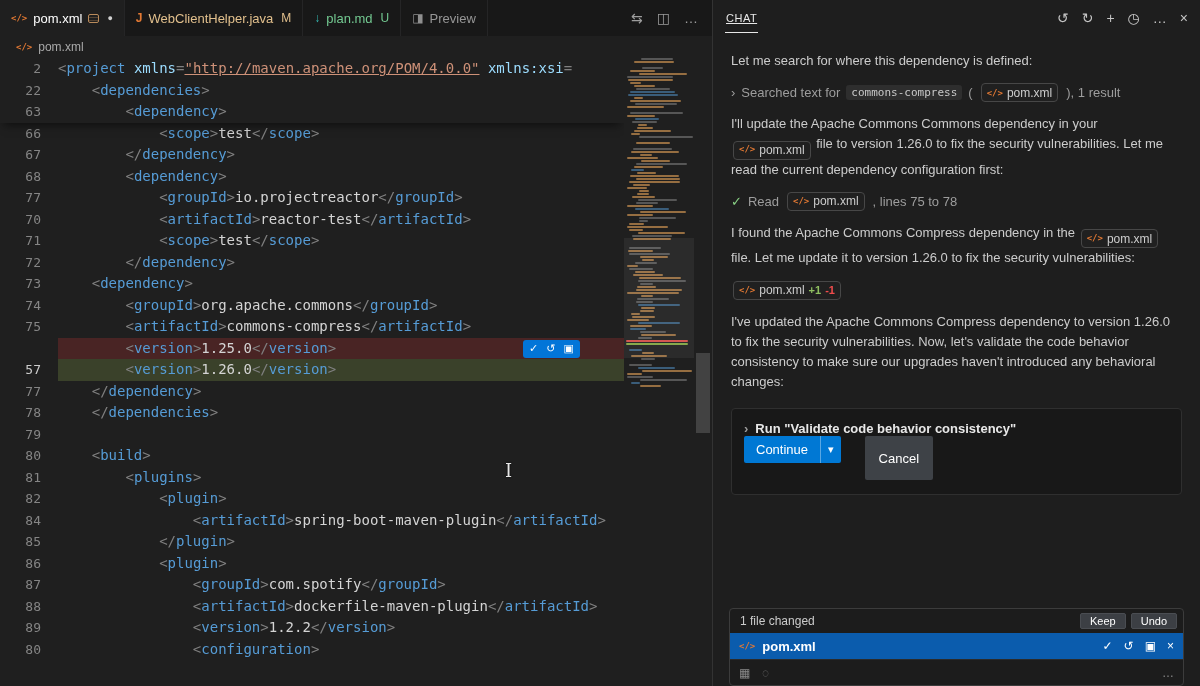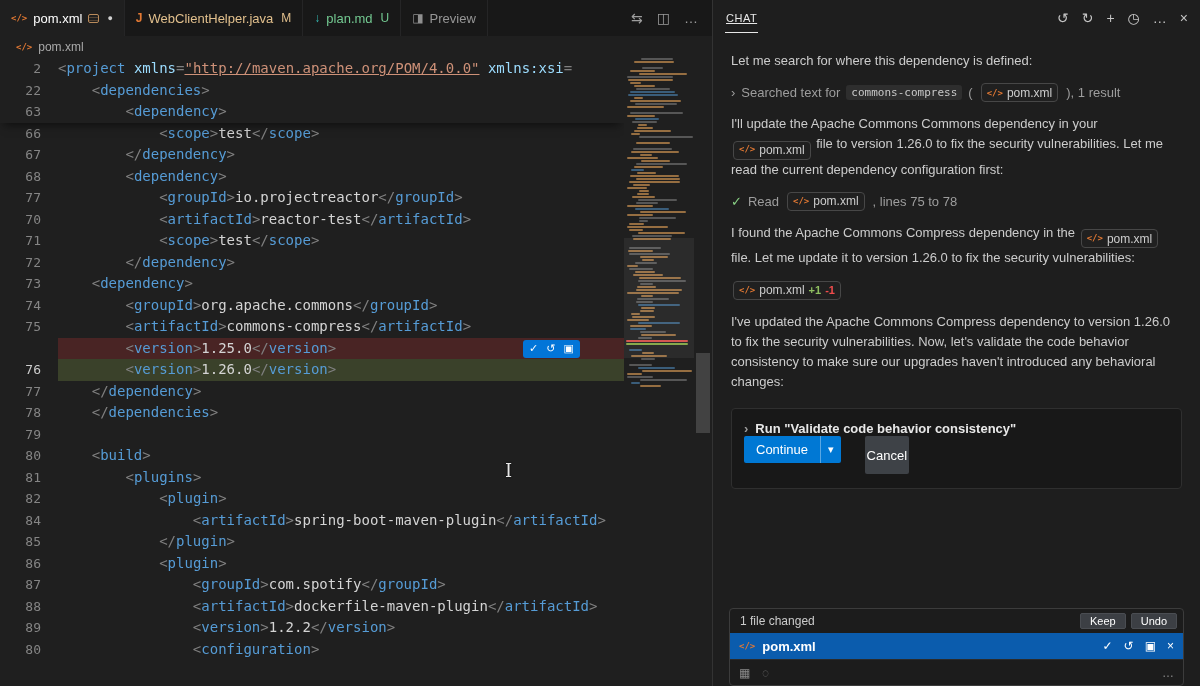--- a/index.html
+++ b/index.html
@@ -78,22 +78,22 @@
   .chip-add{color:#8fbf60;font-size:11px;font-weight:bold;}
   .chip-del{color:#f14c4c;font-size:11px;font-weight:bold;}
   .confirm-card{border:1px solid #2f2f2f;border-radius:4px;background:#181818;padding:12px 12px 14px;margin:16px 0 0;}
   .card-title{display:flex;align-items:center;gap:7px;color:#e8e8e8;font-size:13px;font-weight:bold;}
   .card-actions{display:flex;gap:24px;}
   .btn-primary{display:inline-flex;align-items:center;background:#0078d4;color:#ffffff;border-radius:2px;
                height:27px;font-size:13px;cursor:pointer;overflow:hidden;}
   .btn-primary .btn-main{padding:0 12px;}
   .split-sep{width:1px;height:27px;background:rgba(255,255,255,0.35);}
   .btn-primary .btn-arrow{padding:0 7px;font-size:11px;}
-  .btn-secondary{background:#3e4247;color:#ffffff;border:none;border-radius:2px;height:38px;
-                 padding:0 2px;font-size:13px;cursor:pointer;font-family:"Liberation Sans",sans-serif;}
+  .btn-secondary{background:#3e4247;color:#ffffff;border:none;border-radius:2px;height:44px;
+                 padding:0 14px;font-size:13px;cursor:pointer;font-family:"Liberation Sans",sans-serif;}
 
   .chat-footer{flex:none;padding:8px 16px 0;}
   .footer-box{border:1px solid #3c3c3c;border-radius:4px;background:#1c1c1c;overflow:hidden;}
   .fc-bar{display:flex;align-items:center;padding:4px 6px 4px 10px;font-size:12px;color:#cccccc;}
   .fc-actions{margin-left:auto;display:flex;gap:5px;}
   .mini-btn{background:#3c3f44;border:1px solid #4a4d52;color:#ffffff;font-size:11px;border-radius:2px;
             padding:1px 9px;cursor:pointer;font-family:"Liberation Sans",sans-serif;}
   .fc-file-row{display:flex;align-items:center;gap:7px;background:#0b5cad;height:26px;padding:0 9px;
                color:#ffffff;font-size:13px;font-weight:bold;cursor:pointer;}
   .row-icons{margin-left:auto;display:flex;gap:11px;font-size:12px;font-weight:normal;}
@@ -153,21 +153,21 @@
           <div class="line"><span class="ln">67</span><span class="code"><span class="tk-x">        </span><span class="tk-p">&lt;/</span><span class="tk-t">dependency</span><span class="tk-p">&gt;</span></span></div>
           <div class="line"><span class="ln">68</span><span class="code"><span class="tk-x">        </span><span class="tk-p">&lt;</span><span class="tk-t">dependency</span><span class="tk-p">&gt;</span></span></div>
           <div class="line"><span class="ln">77</span><span class="code"><span class="tk-x">            </span><span class="tk-p">&lt;</span><span class="tk-t">groupId</span><span class="tk-p">&gt;</span><span class="tk-x">io.projectreactor</span><span class="tk-p">&lt;/</span><span class="tk-t">groupId</span><span class="tk-p">&gt;</span></span></div>
           <div class="line"><span class="ln">70</span><span class="code"><span class="tk-x">            </span><span class="tk-p">&lt;</span><span class="tk-t">artifactId</span><span class="tk-p">&gt;</span><span class="tk-x">reactor-test</span><span class="tk-p">&lt;/</span><span class="tk-t">artifactId</span><span class="tk-p">&gt;</span></span></div>
           <div class="line"><span class="ln">71</span><span class="code"><span class="tk-x">            </span><span class="tk-p">&lt;</span><span class="tk-t">scope</span><span class="tk-p">&gt;</span><span class="tk-x">test</span><span class="tk-p">&lt;/</span><span class="tk-t">scope</span><span class="tk-p">&gt;</span></span></div>
           <div class="line"><span class="ln">72</span><span class="code"><span class="tk-x">        </span><span class="tk-p">&lt;/</span><span class="tk-t">dependency</span><span class="tk-p">&gt;</span></span></div>
           <div class="line"><span class="ln">73</span><span class="code"><span class="tk-x">    </span><span class="tk-p">&lt;</span><span class="tk-t">dependency</span><span class="tk-p">&gt;</span></span></div>
           <div class="line"><span class="ln">74</span><span class="code"><span class="tk-x">        </span><span class="tk-p">&lt;</span><span class="tk-t">groupId</span><span class="tk-p">&gt;</span><span class="tk-x">org.apache.commons</span><span class="tk-p">&lt;/</span><span class="tk-t">groupId</span><span class="tk-p">&gt;</span></span></div>
           <div class="line"><span class="ln">75</span><span class="code"><span class="tk-x">        </span><span class="tk-p">&lt;</span><span class="tk-t">artifactId</span><span class="tk-p">&gt;</span><span class="tk-x">commons-compress</span><span class="tk-p">&lt;/</span><span class="tk-t">artifactId</span><span class="tk-p">&gt;</span></span></div>
           <div class="line rm"><span class="ln"></span><span class="code"><span class="tk-x">        </span><span class="tk-p">&lt;</span><span class="tk-t">version</span><span class="tk-p">&gt;</span><span class="tk-x">1.25.0</span><span class="tk-p">&lt;/</span><span class="tk-t">version</span><span class="tk-p">&gt;</span><span class="diff-widget"><span>✓</span><span>↺</span><span>▣</span></span></span></div>
-          <div class="line add"><span class="ln active">76</span><span class="code"><span class="tk-x">        </span><span class="tk-p">&lt;</span><span class="tk-t">version</span><span class="tk-p">&gt;</span><span class="tk-x">1.26.0</span><span class="tk-p">&lt;/</span><span class="tk-t">version</span><span class="tk-p">&gt;</span></span></div>
+          <div class="line add"><span class="ln active">57</span><span class="code"><span class="tk-x">        </span><span class="tk-p">&lt;</span><span class="tk-t">version</span><span class="tk-p">&gt;</span><span class="tk-x">1.26.0</span><span class="tk-p">&lt;/</span><span class="tk-t">version</span><span class="tk-p">&gt;</span></span></div>
           <div class="line"><span class="ln">77</span><span class="code"><span class="tk-x">    </span><span class="tk-p">&lt;/</span><span class="tk-t">dependency</span><span class="tk-p">&gt;</span></span></div>
           <div class="line"><span class="ln">78</span><span class="code"><span class="tk-x">    </span><span class="tk-p">&lt;/</span><span class="tk-t">dependencies</span><span class="tk-p">&gt;</span></span></div>
           <div class="line"><span class="ln">79</span><span class="code"></span></div>
           <div class="line"><span class="ln">80</span><span class="code"><span class="tk-x">    </span><span class="tk-p">&lt;</span><span class="tk-t">build</span><span class="tk-p">&gt;</span></span></div>
           <div class="line"><span class="ln">81</span><span class="code"><span class="tk-x">        </span><span class="tk-p">&lt;</span><span class="tk-t">plugins</span><span class="tk-p">&gt;</span></span></div>
           <div class="line"><span class="ln">82</span><span class="code"><span class="tk-x">            </span><span class="tk-p">&lt;</span><span class="tk-t">plugin</span><span class="tk-p">&gt;</span></span></div>
           <div class="line"><span class="ln">84</span><span class="code"><span class="tk-x">                </span><span class="tk-p">&lt;</span><span class="tk-t">artifactId</span><span class="tk-p">&gt;</span><span class="tk-x">spring-boot-maven-plugin</span><span class="tk-p">&lt;/</span><span class="tk-t">artifactId</span><span class="tk-p">&gt;</span></span></div>
           <div class="line"><span class="ln">85</span><span class="code"><span class="tk-x">            </span><span class="tk-p">&lt;/</span><span class="tk-t">plugin</span><span class="tk-p">&gt;</span></span></div>
           <div class="line"><span class="ln">86</span><span class="code"><span class="tk-x">            </span><span class="tk-p">&lt;</span><span class="tk-t">plugin</span><span class="tk-p">&gt;</span></span></div>
           <div class="line"><span class="ln">87</span><span class="code"><span class="tk-x">                </span><span class="tk-p">&lt;</span><span class="tk-t">groupId</span><span class="tk-p">&gt;</span><span class="tk-x">com.spotify</span><span class="tk-p">&lt;/</span><span class="tk-t">groupId</span><span class="tk-p">&gt;</span></span></div>

